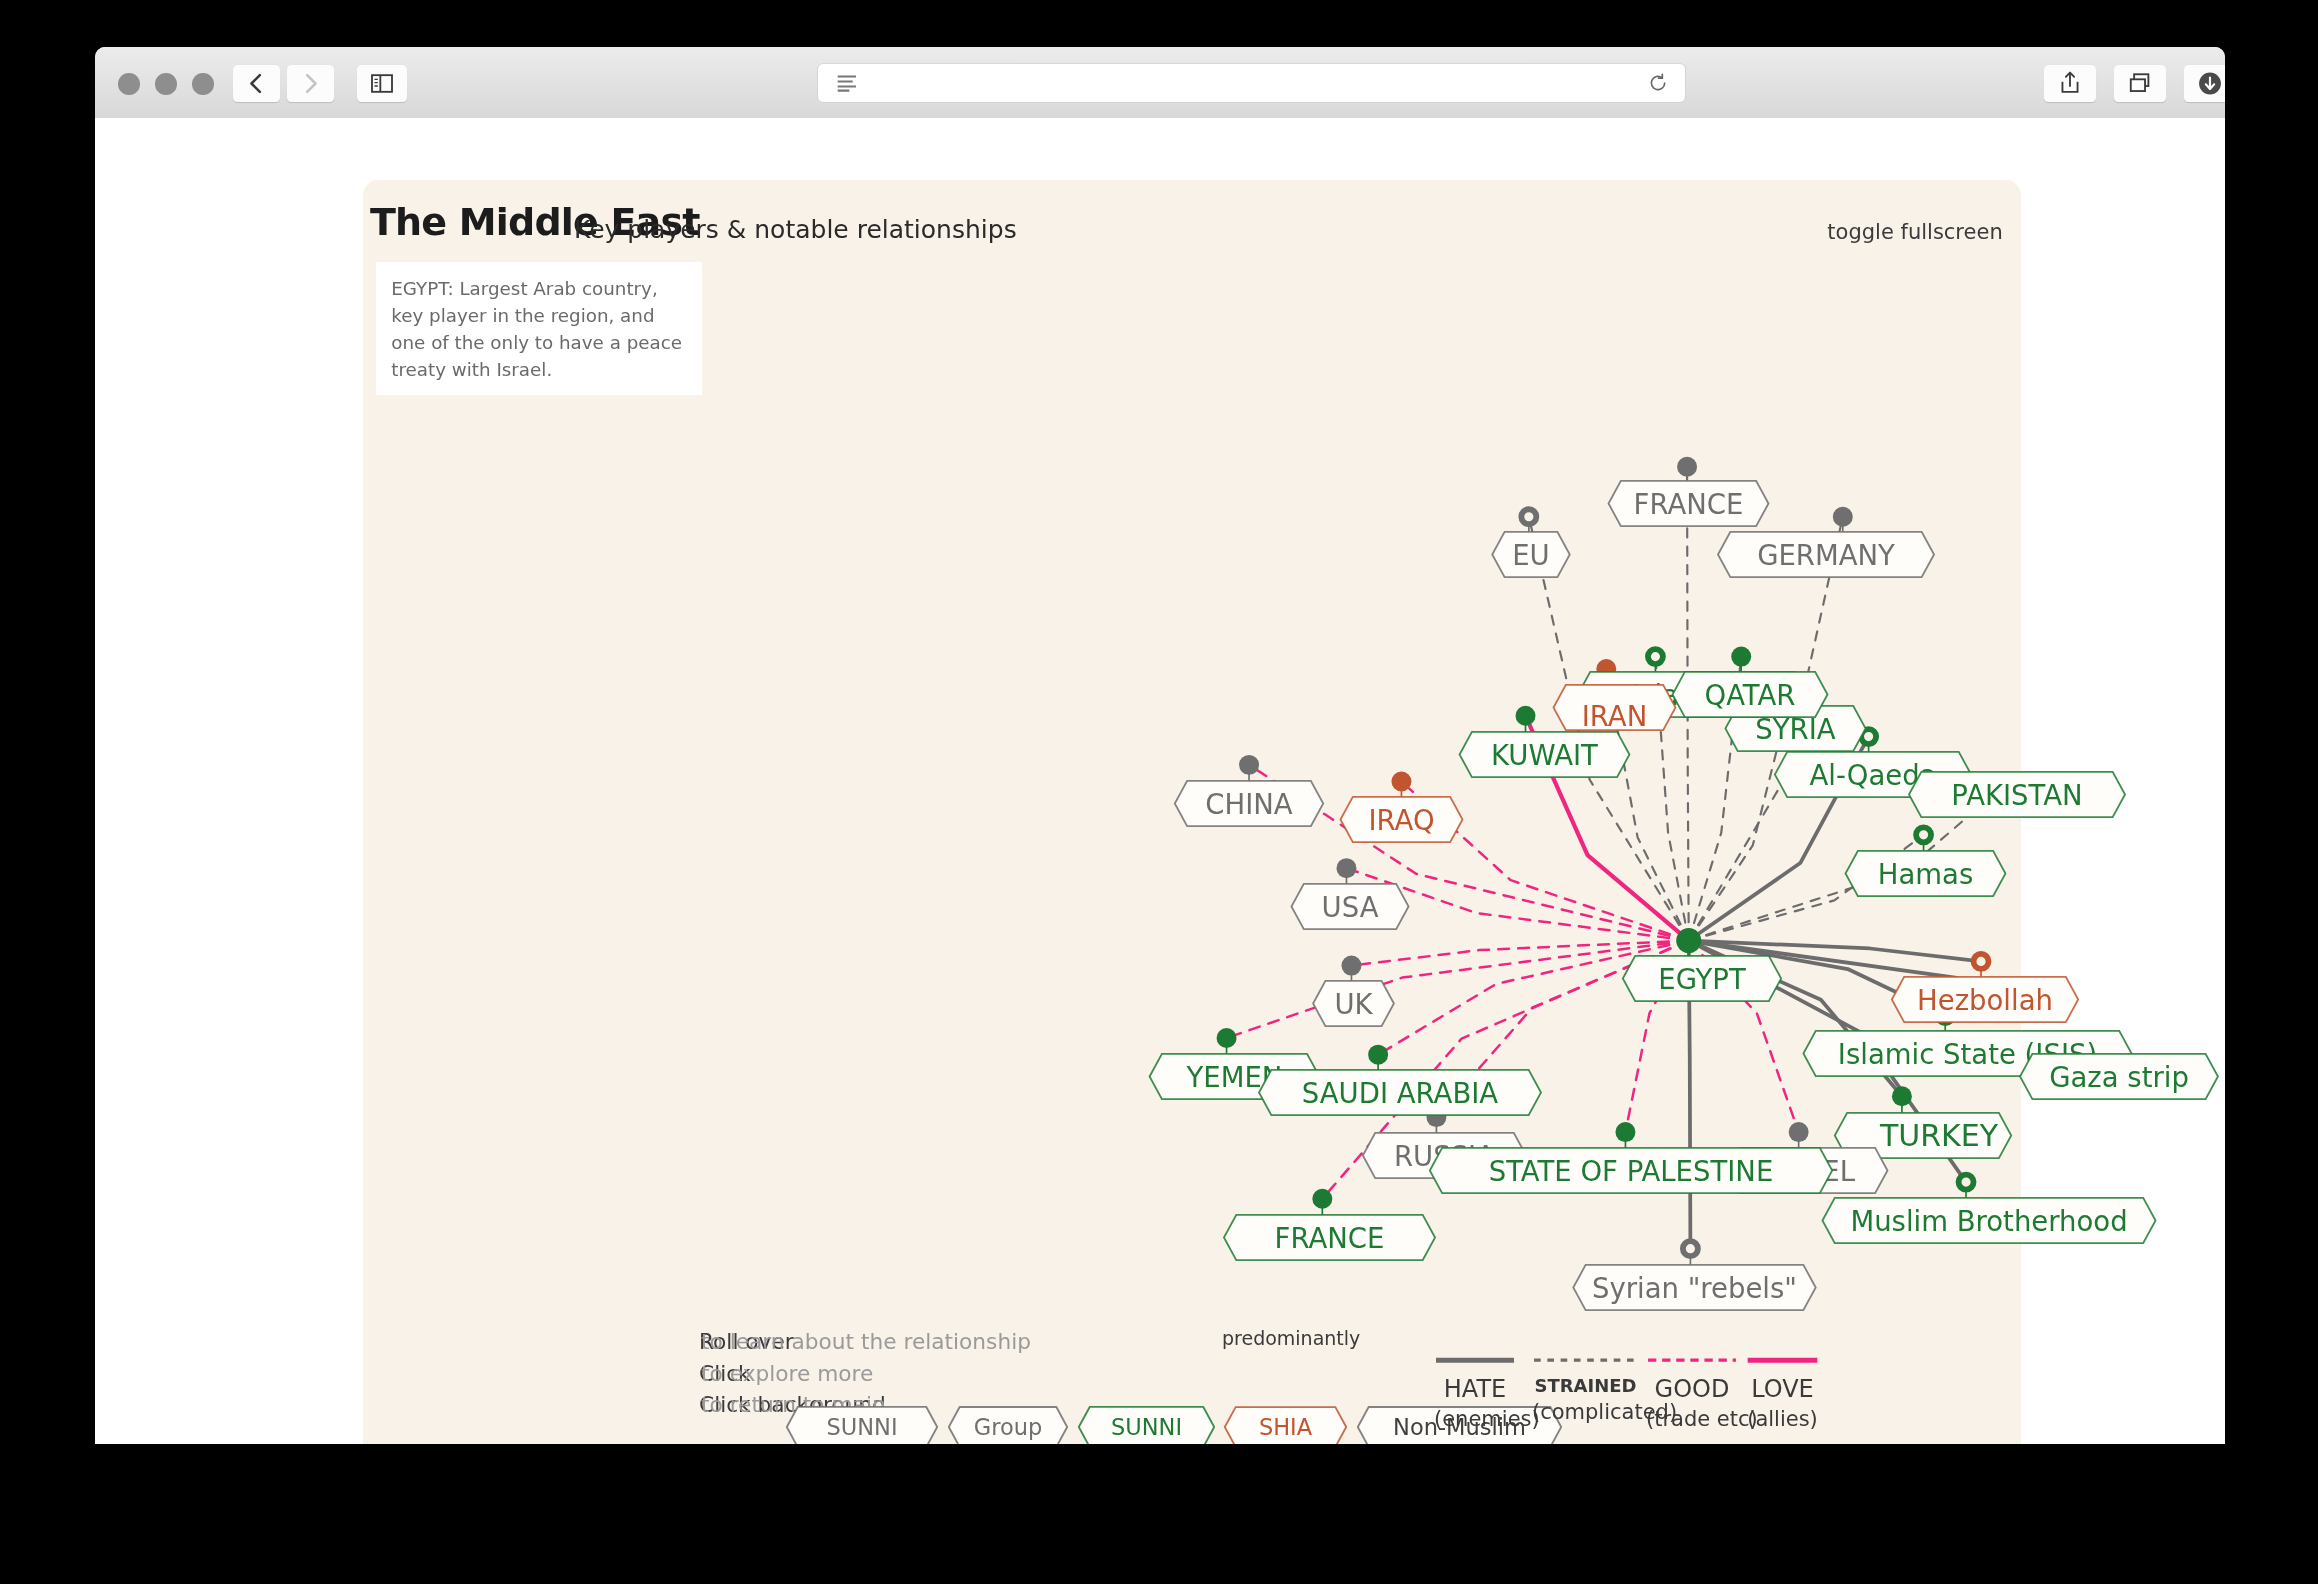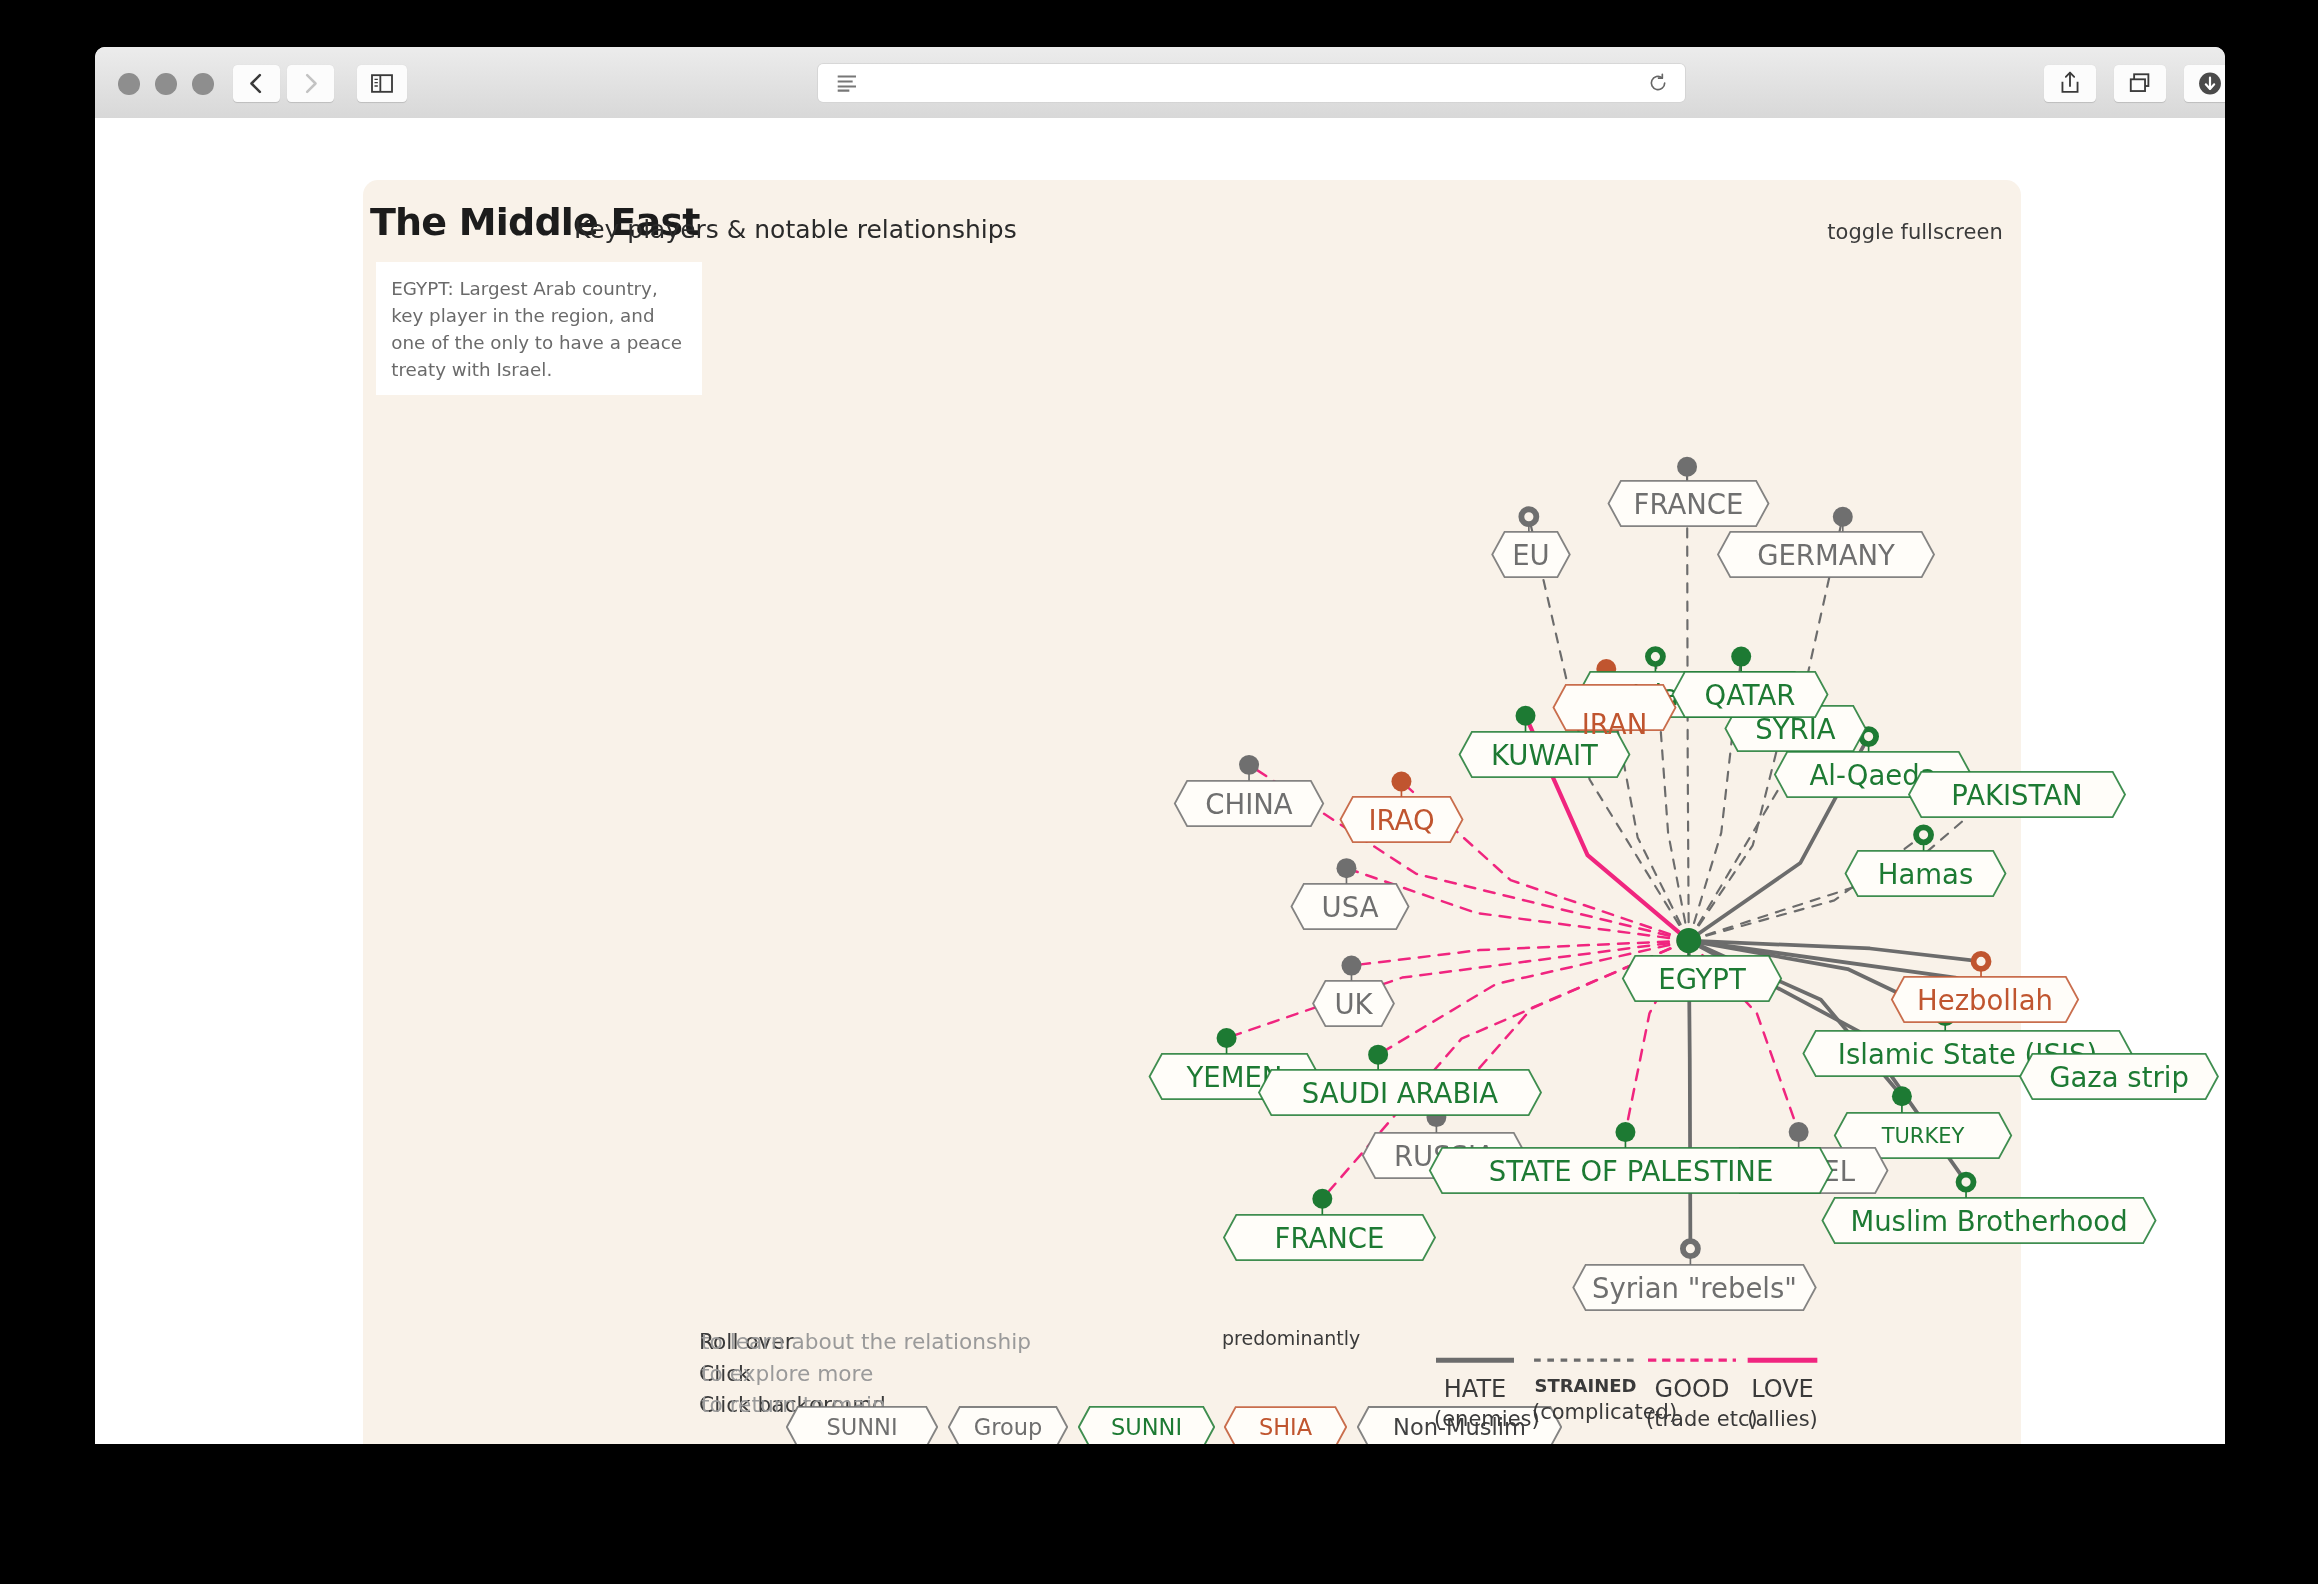--- a/index.html
+++ b/index.html
@@ -258,21 +258,21 @@
               <polygon points="16,1 80,1 95,28.5 80,56 16,56 1,28.5" fill="#fffdf9" stroke="#6f6f6f" stroke-width="2.2" stroke-opacity="0.85"></polygon>
             </svg><div style="position:absolute;left:0;top:0;width:80px;height:47px;display:flex;align-items:center;justify-content:center;font-family:'DejaVu Sans',sans-serif;font-size:27.5px;color:#6f6f6f;white-space:nowrap;">EU</div></div>
           <div class="node" style="left: 1353px; top: 351px; width: 220px; height: 47px; z-index: 1;"><svg width="220" height="47" viewBox="0 0 264 57">
               <polygon points="16,1 248,1 263,28.5 248,56 16,56 1,28.5" fill="#fffdf9" stroke="#6f6f6f" stroke-width="2.2" stroke-opacity="0.85"></polygon>
             </svg><div style="position:absolute;left:0;top:0;width:220px;height:47px;display:flex;align-items:center;justify-content:center;font-family:'DejaVu Sans',sans-serif;font-size:27.5px;color:#6f6f6f;white-space:nowrap;">GERMANY</div></div>
           <div class="node" style="left: 1213px; top: 491px; width: 233px; height: 47px; z-index: 3;"><svg width="233" height="47" viewBox="0 0 280 57">
               <polygon points="16,1 264,1 279,28.5 264,56 16,56 1,28.5" fill="#fffdf9" stroke="#1d7a33" stroke-width="2.2" stroke-opacity="0.85"></polygon>
             </svg><div style="position:absolute;left:0;top:0;width:233px;height:47px;display:flex;align-items:center;justify-content:center;font-family:'DejaVu Sans',sans-serif;font-size:27.5px;color:#1d7a33;white-space:nowrap;">Islamic Ji</div></div>
           <div class="node" style="left: 1189px; top: 504px; width: 125px; height: 47px; z-index: 4;"><svg width="125" height="47" viewBox="0 0 150 57">
               <polygon points="16,1 134,1 149,28.5 134,56 16,56 1,28.5" fill="#fffdf9" stroke="#c0552f" stroke-width="2.2" stroke-opacity="0.85"></polygon>
-            </svg><div style="position:absolute;left:0;top:0;width:125px;height:63px;display:flex;align-items:center;justify-content:center;font-family:'DejaVu Sans',sans-serif;font-size:27.5px;color:#c0552f;white-space:nowrap;margin-top:8px;">IRAN</div></div>
+            </svg><div style="position:absolute;left:0;top:0;width:125px;height:63px;display:flex;align-items:center;justify-content:center;font-family:'DejaVu Sans',sans-serif;font-size:27.5px;color:#c0552f;white-space:nowrap;">IRAN</div></div>
           <div class="node" style="left: 1308px; top: 491px; width: 158px; height: 47px; z-index: 5;"><svg width="158" height="47" viewBox="0 0 190 57">
               <polygon points="16,1 174,1 189,28.5 174,56 16,56 1,28.5" fill="#fffdf9" stroke="#1d7a33" stroke-width="2.2" stroke-opacity="0.85"></polygon>
             </svg><div style="position:absolute;left:0;top:0;width:158px;height:47px;display:flex;align-items:center;justify-content:center;font-family:'DejaVu Sans',sans-serif;font-size:27.5px;color:#1d7a33;white-space:nowrap;">QATAR</div></div>
           <div class="node" style="left: 1361px; top: 525px; width: 143px; height: 47px; z-index: 1;"><svg width="143" height="47" viewBox="0 0 172 57">
               <polygon points="16,1 156,1 171,28.5 156,56 16,56 1,28.5" fill="#fffdf9" stroke="#1d7a33" stroke-width="2.2" stroke-opacity="0.85"></polygon>
             </svg><div style="position:absolute;left:0;top:0;width:143px;height:47px;display:flex;align-items:center;justify-content:center;font-family:'DejaVu Sans',sans-serif;font-size:27.5px;color:#1d7a33;white-space:nowrap;">SYRIA</div></div>
           <div class="node" style="left: 1095px; top: 551px; width: 173px; height: 47px; z-index: 1;"><svg width="173" height="47" viewBox="0 0 208 57">
               <polygon points="16,1 192,1 207,28.5 192,56 16,56 1,28.5" fill="#fffdf9" stroke="#1d7a33" stroke-width="2.2" stroke-opacity="0.85"></polygon>
             </svg><div style="position:absolute;left:0;top:0;width:173px;height:47px;display:flex;align-items:center;justify-content:center;font-family:'DejaVu Sans',sans-serif;font-size:27.5px;color:#1d7a33;white-space:nowrap;">KUWAIT</div></div>
           <div class="node" style="left: 1410px; top: 571px; width: 200px; height: 47px; z-index: 1;"><svg width="200" height="47" viewBox="0 0 240 57">
@@ -309,21 +309,21 @@
               <polygon points="16,1 226,1 241,28.5 226,56 16,56 1,28.5" fill="#fffdf9" stroke="#1d7a33" stroke-width="2.2" stroke-opacity="0.85"></polygon>
             </svg><div style="position:absolute;left:0;top:0;width:202px;height:47px;display:flex;align-items:center;justify-content:center;font-family:'DejaVu Sans',sans-serif;font-size:27.5px;color:#1d7a33;white-space:nowrap;">Gaza strip</div></div>
           <div class="node" style="left: 785px; top: 873px; width: 173px; height: 47px; z-index: 1;"><svg width="173" height="47" viewBox="0 0 208 57">
               <polygon points="16,1 192,1 207,28.5 192,56 16,56 1,28.5" fill="#fffdf9" stroke="#1d7a33" stroke-width="2.2" stroke-opacity="0.85"></polygon>
             </svg><div style="position:absolute;left:0;top:0;width:173px;height:47px;display:flex;align-items:center;justify-content:center;font-family:'DejaVu Sans',sans-serif;font-size:27.5px;color:#1d7a33;white-space:nowrap;">YEMEN</div></div>
           <div class="node" style="left: 894px; top: 889px; width: 286px; height: 47px; z-index: 1;"><svg width="286" height="47" viewBox="0 0 344 57">
               <polygon points="16,1 328,1 343,28.5 328,56 16,56 1,28.5" fill="#fffdf9" stroke="#1d7a33" stroke-width="2.2" stroke-opacity="0.85"></polygon>
             </svg><div style="position:absolute;left:0;top:0;width:286px;height:47px;display:flex;align-items:center;justify-content:center;font-family:'DejaVu Sans',sans-serif;font-size:27.5px;color:#1d7a33;white-space:nowrap;">SAUDI ARABIA</div></div>
           <div class="node" style="left: 1470px; top: 932px; width: 180px; height: 47px; z-index: 1;"><svg width="180" height="47" viewBox="0 0 216 57">
               <polygon points="16,1 200,1 215,28.5 200,56 16,56 1,28.5" fill="#fffdf9" stroke="#1d7a33" stroke-width="2.2" stroke-opacity="0.85"></polygon>
-            </svg><div style="position:absolute;left:0;top:0;width:180px;height:47px;display:flex;align-items:center;justify-content:center;font-family:'DejaVu Sans',sans-serif;font-size:21px;color:#1d7a33;white-space:nowrap;">TURKEY</div></div>
+            </svg><div style="position:absolute;left:16px;top:0;width:180px;height:47px;display:flex;align-items:center;justify-content:center;font-family:'DejaVu Sans',sans-serif;font-size:30px;color:#1d7a33;white-space:nowrap;">TURKEY</div></div>
           <div class="node" style="left: 998px; top: 952px; width: 167px; height: 47px; z-index: 1;"><svg width="167" height="47" viewBox="0 0 200 57">
               <polygon points="16,1 184,1 199,28.5 184,56 16,56 1,28.5" fill="#fffdf9" stroke="#6f6f6f" stroke-width="2.2" stroke-opacity="0.85"></polygon>
             </svg><div style="position:absolute;left:0;top:0;width:167px;height:47px;display:flex;align-items:center;justify-content:center;font-family:'DejaVu Sans',sans-serif;font-size:27.5px;color:#6f6f6f;white-space:nowrap;">RUSSIA</div></div>
           <div class="node" style="left: 1363px; top: 967px; width: 163px; height: 47px; z-index: 2;"><svg width="163" height="47" viewBox="0 0 196 57">
               <polygon points="16,1 180,1 195,28.5 180,56 16,56 1,28.5" fill="#fffdf9" stroke="#6f6f6f" stroke-width="2.2" stroke-opacity="0.85"></polygon>
             </svg><div style="position:absolute;left:0;top:0;width:163px;height:47px;display:flex;align-items:center;justify-content:center;font-family:'DejaVu Sans',sans-serif;font-size:27.5px;color:#6f6f6f;white-space:nowrap;">ISRAEL</div></div>
           <div class="node" style="left: 1064px; top: 967px; width: 408px; height: 34px; z-index: 3;"><svg width="408" height="47" viewBox="0 0 490 57">
               <polygon points="16,1 474,1 489,28.5 474,56 16,56 1,28.5" fill="#fffdf9" stroke="#1d7a33" stroke-width="2.2" stroke-opacity="0.85"></polygon>
             </svg><div style="position:absolute;left:0;top:0;width:408px;height:47px;display:flex;align-items:center;justify-content:center;font-family:'DejaVu Sans',sans-serif;font-size:27.5px;color:#1d7a33;white-space:nowrap;">STATE OF PALESTINE</div></div>
           <div class="node" style="left: 1457px; top: 1017px; width: 338px; height: 47px; z-index: 1;"><svg width="338" height="47" viewBox="0 0 406 57">

